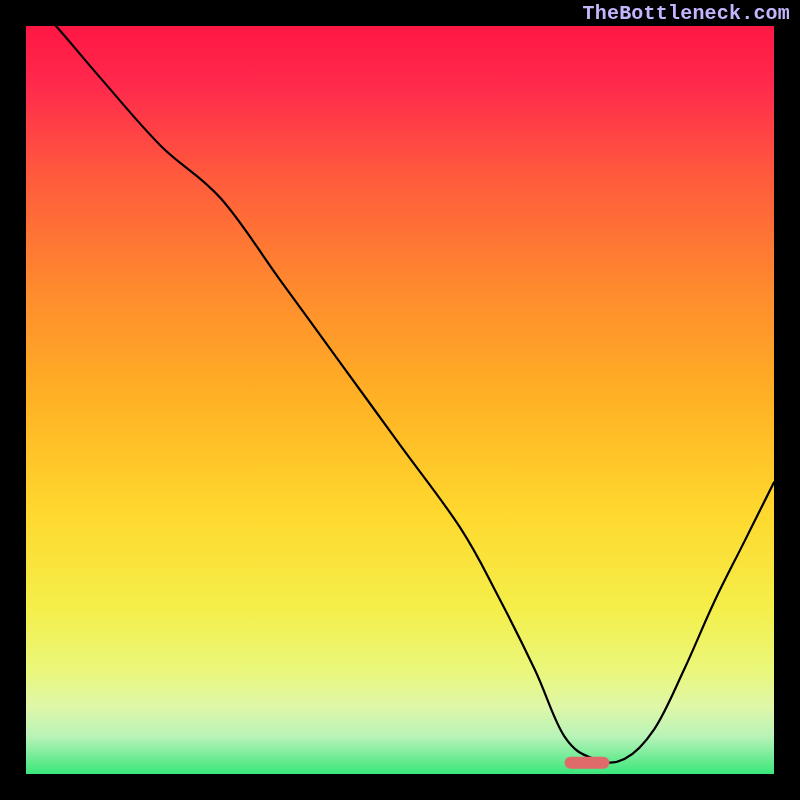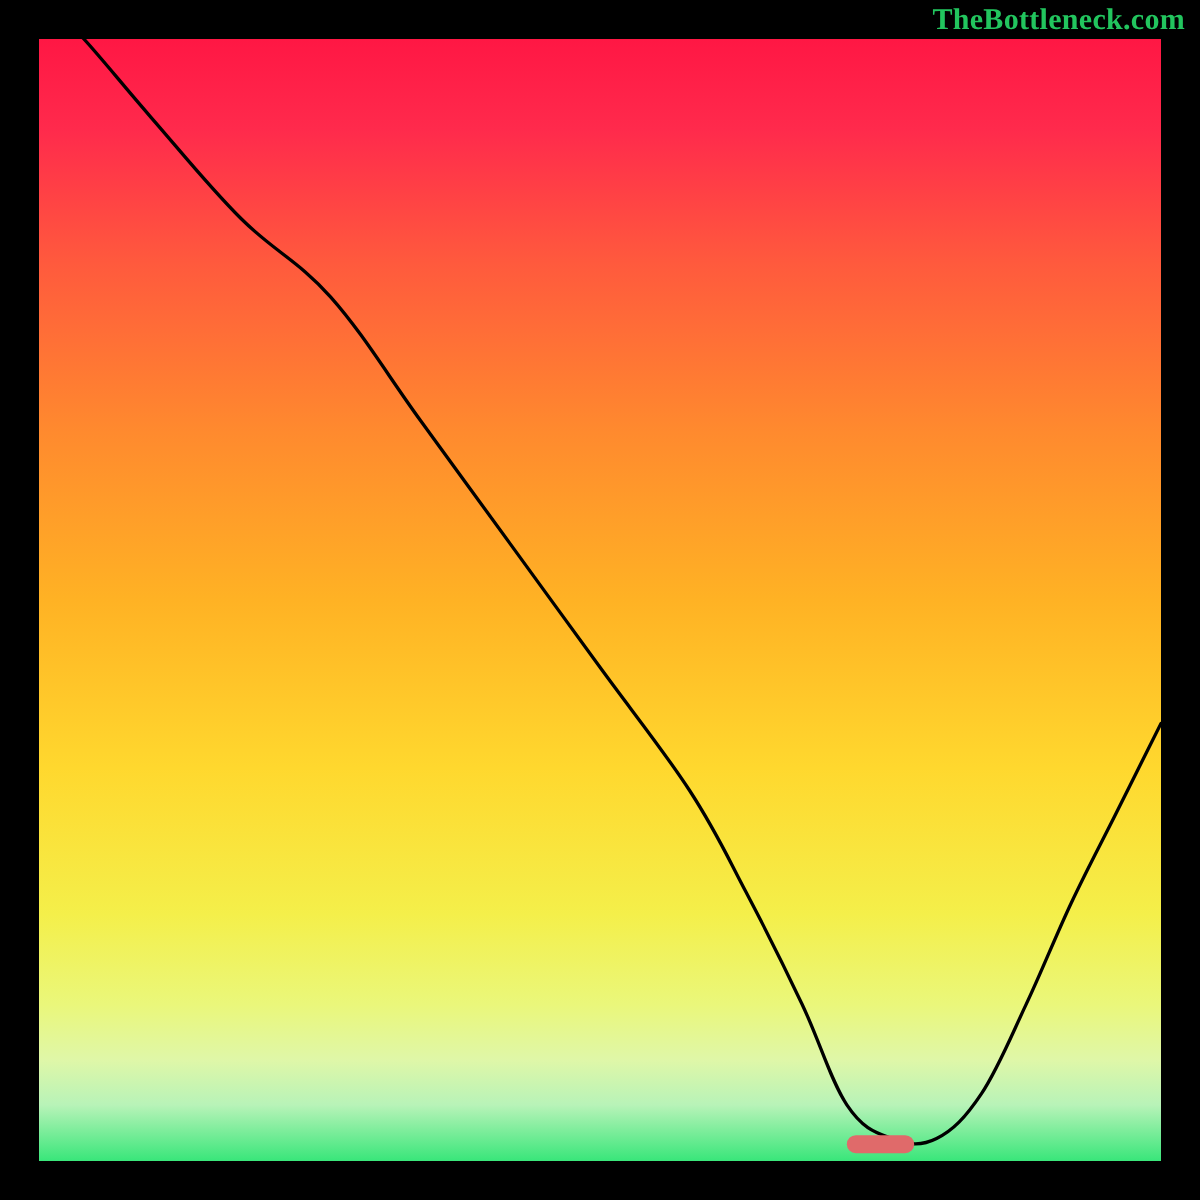--- a/index.html
+++ b/index.html
@@ -7,24 +7,24 @@
     padding: 0;
     width: 800px;
     height: 800px;
     background: #000;
     overflow: hidden;
   }
   .watermark {
     position: absolute;
     top: 2px;
     right: 10px;
-    font-family: Liberation Serif, serif;
+    font-family: Liberation Mono, monospace;
     font-size: 20px;
     font-weight: 600;
-    color: #22c55e;
+    color: #c4b5fd;
     letter-spacing: 0.2px;
     z-index: 10;
   }
   .frame {
     position: absolute;
     left: 25px;
     top: 25px;
     width: 750px;
     height: 750px;
     border: 1px solid #000;

